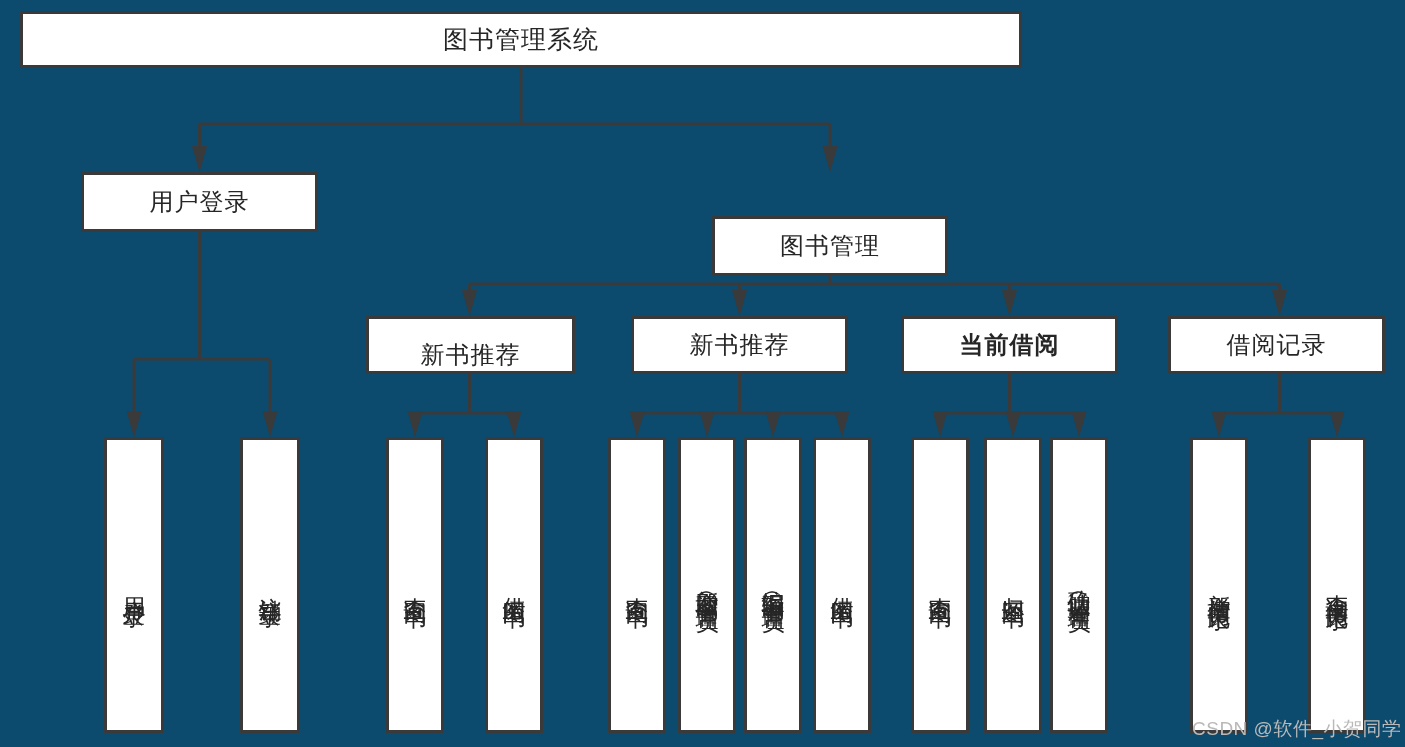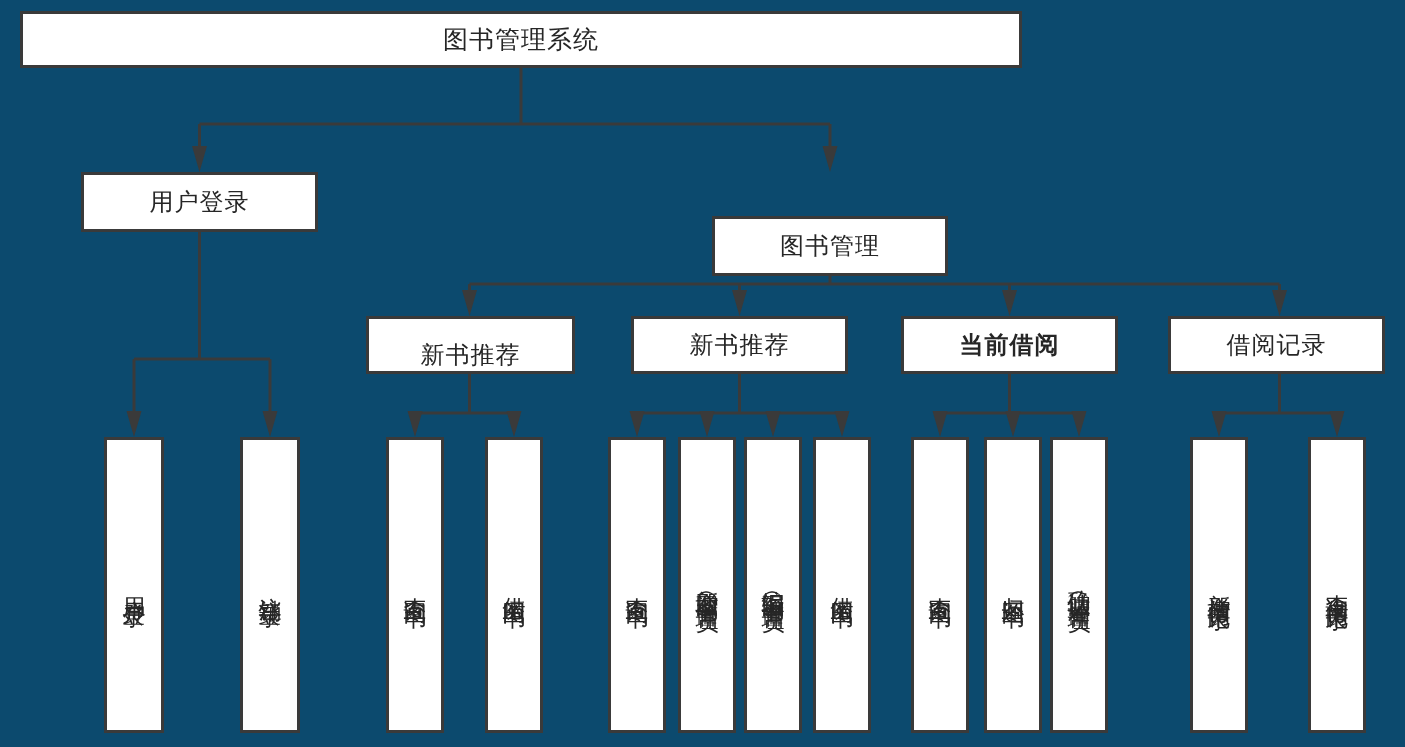--- a/index.html
+++ b/index.html
@@ -173,13 +173,14 @@
       <div class="node vert" style="left: 1050px; top: 437px; width: 58px; height: 296px; border-color: rgb(58, 58, 58); background: rgb(255, 255, 255); color: rgb(38, 38, 38);">
         <span class="vlabel">确认归还（管理员）</span>
       </div>
       <div class="node vert" style="left: 1190px; top: 437px; width: 58px; height: 296px; border-color: rgb(58, 58, 58); background: rgb(255, 255, 255); color: rgb(38, 38, 38);">
         <span class="vlabel">新增借阅记录</span>
       </div>
       <div class="node vert" style="left: 1308px; top: 437px; width: 58px; height: 296px; border-color: rgb(58, 58, 58); background: rgb(255, 255, 255); color: rgb(38, 38, 38);">
         <span class="vlabel">查询借阅记录</span>
       </div>
     </div>
+  <div class="watermark" style="left:1192px; top:716px;">CSDN @软件_小贺同学</div>
 </div>
 
 </body></html>

